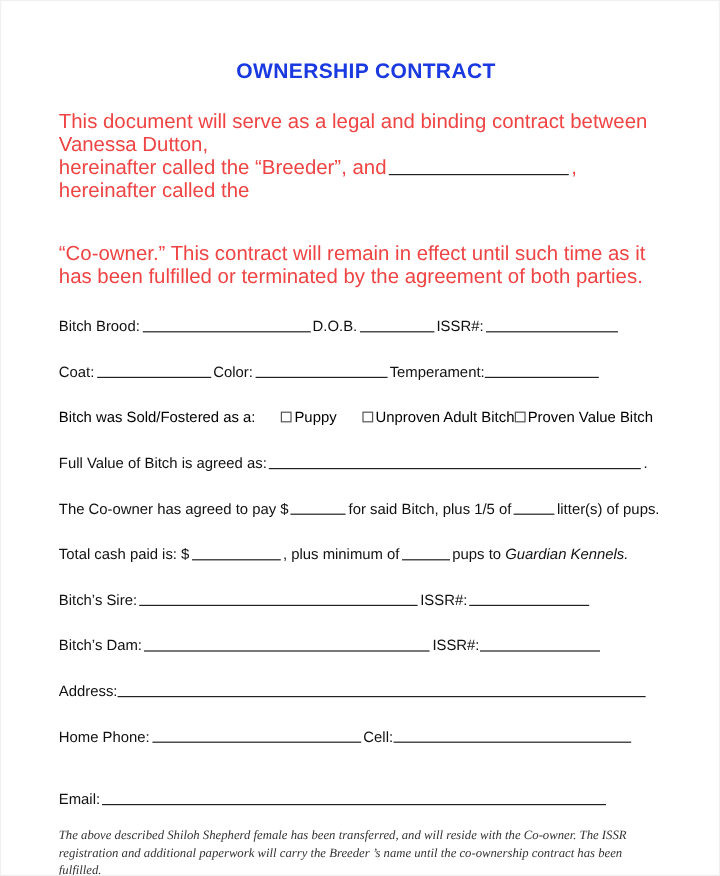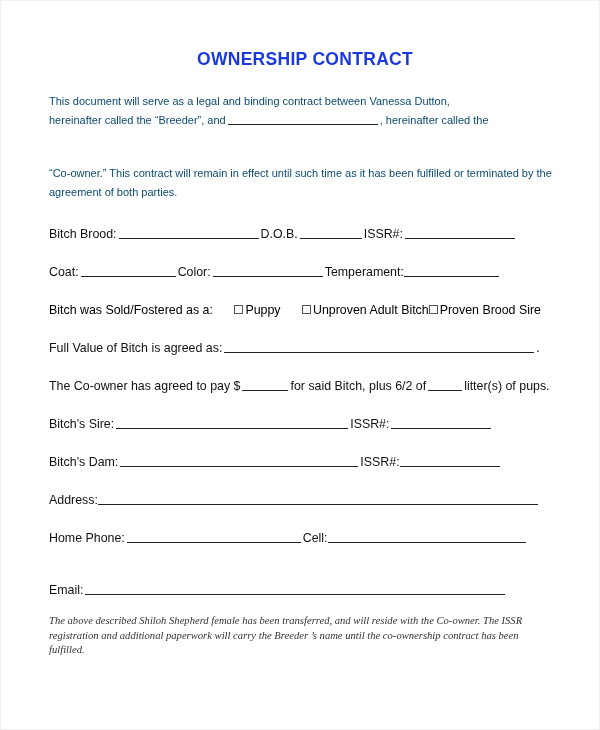--- a/index.html
+++ b/index.html
@@ -29,24 +29,24 @@
   .doc-title {
     text-align: center;
     color: #1a39e0;
     font-weight: bold;
     font-size: 17.5px;
     letter-spacing: 0.3px;
     margin: 0 0 22px 0;
     padding-left: 8px;
   }
   .para {
-    font-size: 11px;
+    font-size: 17px;
     line-height: 19px;
     margin: 0 0 8px 0;
-    color: #0c4a6e;
+    color: #ef4444;
   }
   .para.gap {
     margin-top: 34px;
   }
   .field-row {
     font-size: 12.4px;
     line-height: 20px;
     margin: 0 0 18px 0;
     color: #111111;
     white-space: nowrap;
@@ -108,31 +108,35 @@
       <span class="lbl">Bitch Brood:</span><span class="blank-inline" style="width:140px"></span><span class="lbl">D.O.B.</span><span class="blank-inline" style="width:62px"></span><span class="lbl">ISSR#:</span><span class="blank-inline" style="width:110px"></span>
     </div>
 
     <div class="field-row">
       <span class="lbl">Coat:</span><span class="blank-inline" style="width:95px"></span><span class="lbl">Color:</span><span class="blank-inline" style="width:110px"></span><span class="lbl">Temperament:</span><span class="blank-inline" style="width:95px;margin-left:0"></span>
     </div>
 
     <div class="checkbox-row">
       <span class="lbl">Bitch was Sold/Fostered as a:</span>
       <span class="cb-group"><span class="cbox"></span><span>Puppy</span></span>
-      <span class="cb-group"><span class="cbox"></span><span>Unproven Adult Bitch</span></span><span class="cb-group" style="margin-left:0"><span class="cbox"></span><span>Proven Brood Sire</span></span>
+      <span class="cb-group"><span class="cbox"></span><span>Unproven Adult Bitch</span></span><span class="cb-group" style="margin-left:0"><span class="cbox"></span><span>Proven Value Bitch</span></span>
     </div>
 
     <div class="field-row">
       <span class="lbl">Full Value of Bitch is agreed as:</span><span class="blank-inline" style="width:310px"></span><span>.</span>
     </div>
 
     <div class="field-row wrap">
-      <span>The Co-owner has agreed to pay $</span><span class="blank-inline" style="width:46px"></span><span>for said Bitch, plus 6/2 of</span><span class="blank-inline" style="width:34px"></span><span>litter(s) of pups.</span>
+      <span>The Co-owner has agreed to pay $</span><span class="blank-inline" style="width:46px"></span><span>for said Bitch, plus 1/5 of</span><span class="blank-inline" style="width:34px"></span><span>litter(s) of pups.</span>
     </div>
 
+    <div class="field-row">
+      <span>Total cash paid is: $</span><span class="blank-inline" style="width:74px"></span><span>, plus minimum of</span><span class="blank-inline" style="width:40px"></span><span>pups to</span>
+      <span class="italic">Guardian Kennels.</span>
+    </div>
 
     <div class="field-row">
       <span class="lbl">Bitch’s Sire:</span><span class="blank-inline" style="width:232px"></span><span class="lbl">ISSR#:</span><span class="blank-inline" style="width:100px"></span>
     </div>
 
     <div class="field-row">
       <span class="lbl">Bitch’s Dam:</span><span class="blank-inline" style="width:238px"></span><span class="lbl">ISSR#:</span><span class="blank-inline" style="width:100px;margin-left:0"></span>
     </div>
 
 

